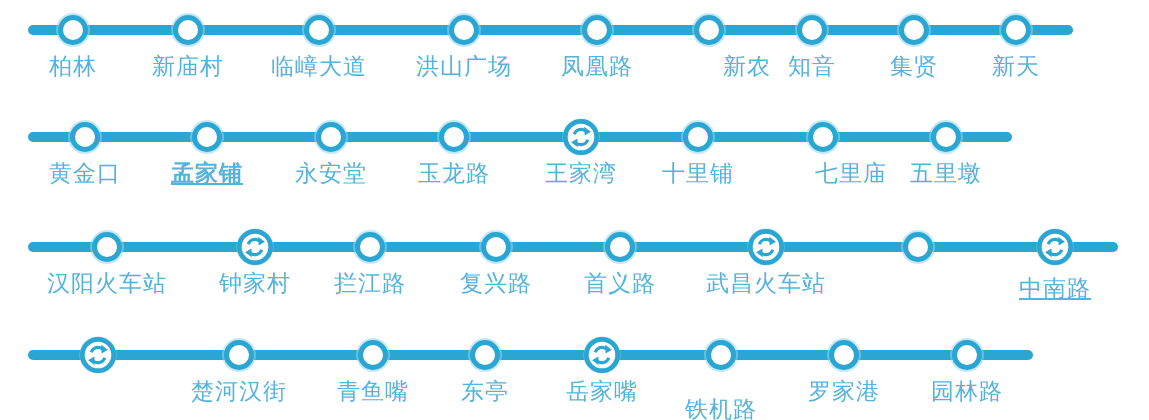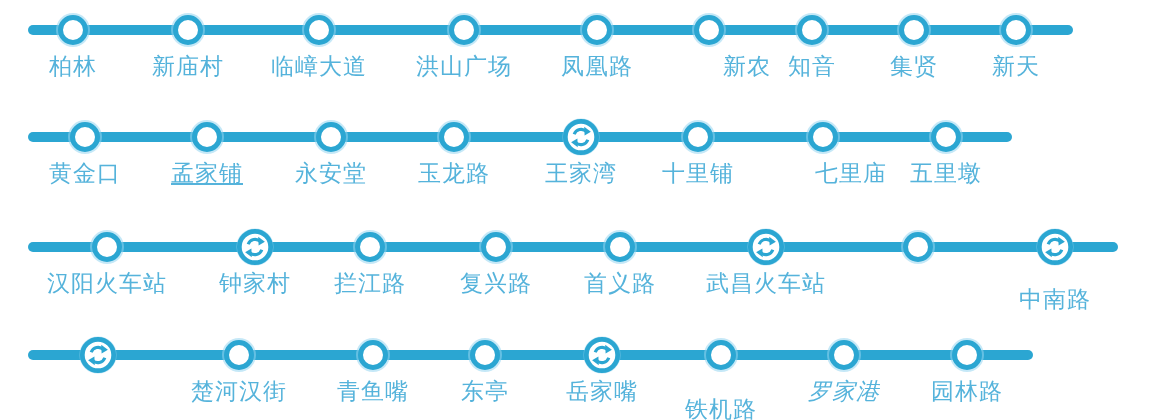--- a/index.html
+++ b/index.html
@@ -78,21 +78,21 @@
     <div class="marker" style="left: 812px; top: 30px;"></div>
     <div class="label" style="left: 812px; top: 54px;">知音</div>
     <div class="marker" style="left: 914px; top: 30px;"></div>
     <div class="label" style="left: 914px; top: 54px;">集贤</div>
     <div class="marker" style="left: 1016px; top: 30px;"></div>
     <div class="label" style="left: 1016px; top: 54px;">新天</div>
     <div class="track" style="left: 28px; width: 984px; top: 132px;"></div>
     <div class="marker" style="left: 85px; top: 137px;"></div>
     <div class="label" style="left: 85px; top: 161px;">黄金口</div>
     <div class="marker" style="left: 207px; top: 137px;"></div>
-    <div class="label underlined" style="left: 207px; top: 161px;">孟家铺</div>
+    <div class="label underlined" style="left: 207px; top: 161px; font-weight: bold;">孟家铺</div>
     <div class="marker" style="left: 331px; top: 137px;"></div>
     <div class="label" style="left: 331px; top: 161px;">永安堂</div>
     <div class="marker" style="left: 454px; top: 137px;"></div>
     <div class="label" style="left: 454px; top: 161px;">玉龙路</div>
     <div class="marker transfer" style="left: 581px; top: 137px;">
       <svg width="38" height="38" viewBox="0 0 40 40">
         <circle cx="20" cy="20" r="18.8" fill="none" stroke="rgba(150,214,240,0.55)" stroke-width="1.6"></circle>
         <circle cx="20" cy="20" r="16.5" fill="#FFFFFF" stroke="#2BA6D2" stroke-width="5"></circle>
         <path d="M12.8 17.2 A 7.8 7.8 0 0 1 25.6 14.2" fill="none" stroke="#2BA6D2" stroke-width="3.2"></path>
         <polygon points="23.4,9.2 30.4,14.6 23.8,18.4" fill="#2BA6D2"></polygon>
@@ -142,21 +142,21 @@
     <div class="marker transfer" style="left: 1055px; top: 247px;">
       <svg width="38" height="38" viewBox="0 0 40 40">
         <circle cx="20" cy="20" r="18.8" fill="none" stroke="rgba(150,214,240,0.55)" stroke-width="1.6"></circle>
         <circle cx="20" cy="20" r="16.5" fill="#FFFFFF" stroke="#2BA6D2" stroke-width="5"></circle>
         <path d="M12.8 17.2 A 7.8 7.8 0 0 1 25.6 14.2" fill="none" stroke="#2BA6D2" stroke-width="3.2"></path>
         <polygon points="23.4,9.2 30.4,14.6 23.8,18.4" fill="#2BA6D2"></polygon>
         <path d="M27.2 22.8 A 7.8 7.8 0 0 1 14.4 25.8" fill="none" stroke="#2BA6D2" stroke-width="3.2"></path>
         <polygon points="16.6,30.8 9.6,25.4 16.2,21.6" fill="#2BA6D2"></polygon>
       </svg>
     </div>
-    <div class="label" style="left: 1055px; top: 287px;">中南路</div>
+    <div class="label" style="left: 1055px; top: 276px; text-decoration: underline;">中南路</div>
     <div class="track" style="left: 28px; width: 1005px; top: 350px;"></div>
     <div class="marker transfer" style="left: 98px; top: 355px;">
       <svg width="38" height="38" viewBox="0 0 40 40">
         <circle cx="20" cy="20" r="18.8" fill="none" stroke="rgba(150,214,240,0.55)" stroke-width="1.6"></circle>
         <circle cx="20" cy="20" r="16.5" fill="#FFFFFF" stroke="#2BA6D2" stroke-width="5"></circle>
         <path d="M12.8 17.2 A 7.8 7.8 0 0 1 25.6 14.2" fill="none" stroke="#2BA6D2" stroke-width="3.2"></path>
         <polygon points="23.4,9.2 30.4,14.6 23.8,18.4" fill="#2BA6D2"></polygon>
         <path d="M27.2 22.8 A 7.8 7.8 0 0 1 14.4 25.8" fill="none" stroke="#2BA6D2" stroke-width="3.2"></path>
         <polygon points="16.6,30.8 9.6,25.4 16.2,21.6" fill="#2BA6D2"></polygon>
       </svg>
@@ -174,16 +174,16 @@
         <path d="M12.8 17.2 A 7.8 7.8 0 0 1 25.6 14.2" fill="none" stroke="#2BA6D2" stroke-width="3.2"></path>
         <polygon points="23.4,9.2 30.4,14.6 23.8,18.4" fill="#2BA6D2"></polygon>
         <path d="M27.2 22.8 A 7.8 7.8 0 0 1 14.4 25.8" fill="none" stroke="#2BA6D2" stroke-width="3.2"></path>
         <polygon points="16.6,30.8 9.6,25.4 16.2,21.6" fill="#2BA6D2"></polygon>
       </svg>
     </div>
     <div class="label" style="left: 602px; top: 379px;">岳家嘴</div>
     <div class="marker" style="left: 721px; top: 355px;"></div>
     <div class="label" style="left: 721px; top: 397px;">铁机路</div>
     <div class="marker" style="left: 844px; top: 355px;"></div>
-    <div class="label" style="left: 844px; top: 379px; font-style: italic;">罗家港</div>
+    <div class="label" style="left: 844px; top: 379px;">罗家港</div>
     <div class="marker" style="left: 967px; top: 355px;"></div>
     <div class="label" style="left: 967px; top: 379px;">园林路</div>
   </div>
 
 </body></html>

